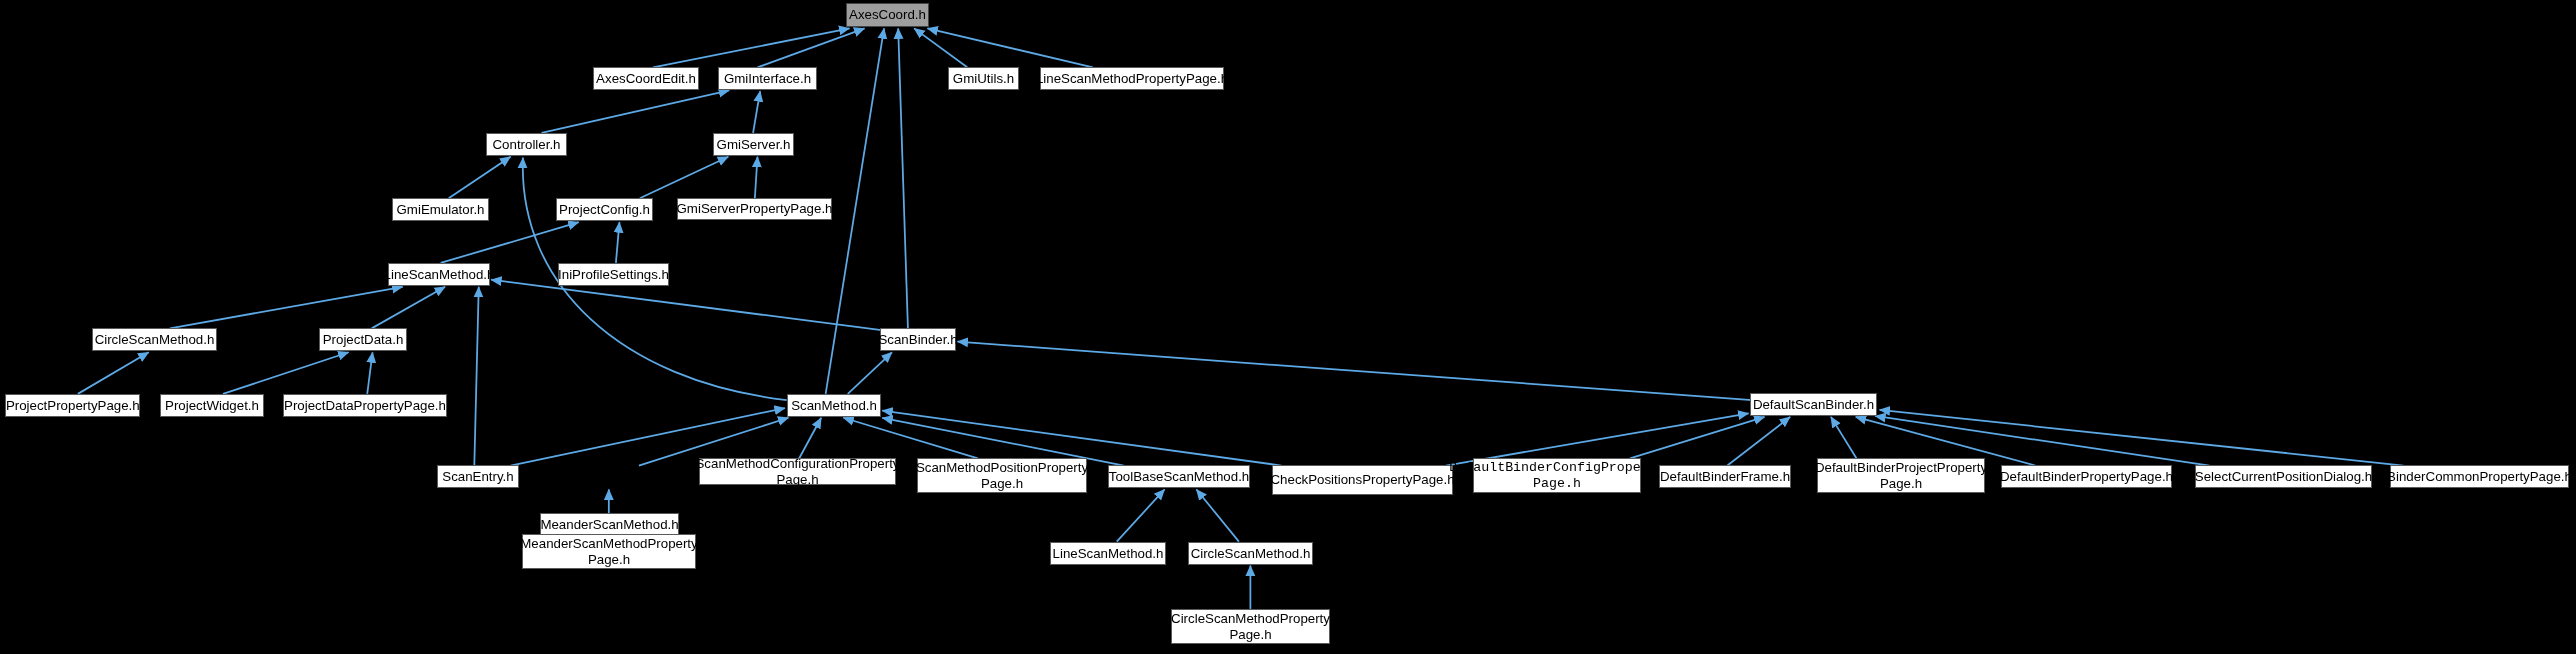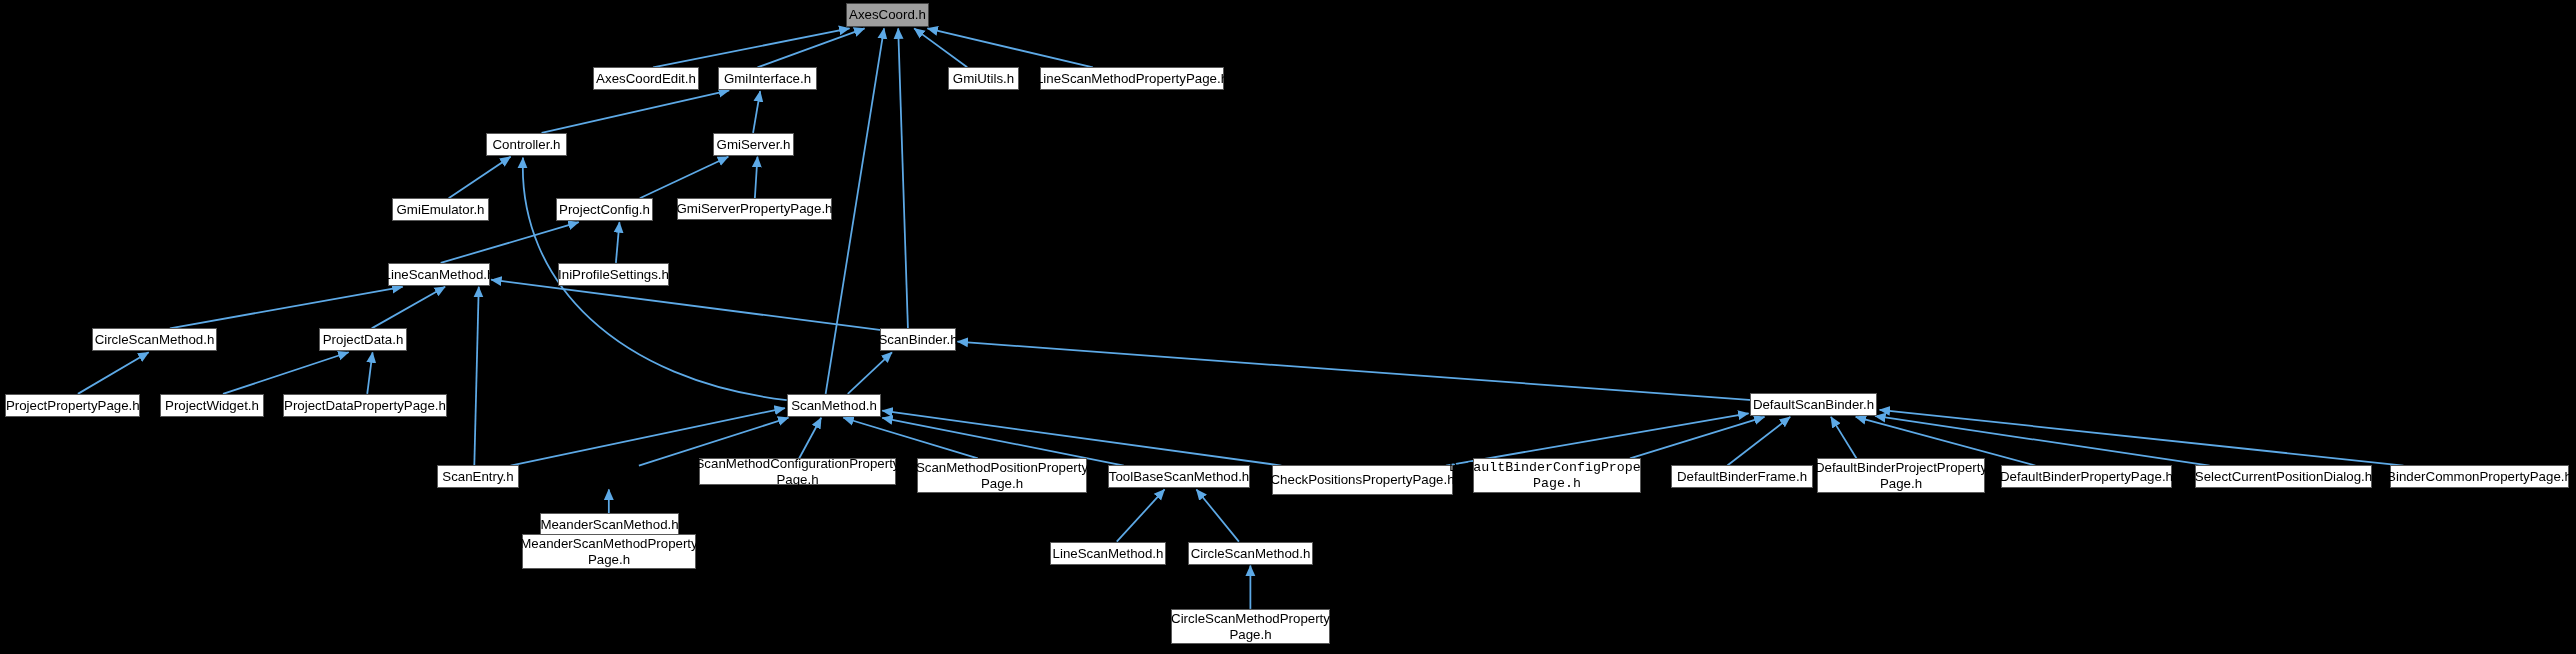--- a/index.html
+++ b/index.html
@@ -122,21 +122,21 @@
       <div class="node" style="left: 437px; top: 465px; width: 82px; height: 23px;">ScanEntry.h</div>
       <div class="node" style="left: 540px; top: 465px; width: 139px; height: 23px; margin-top: 48px;">MeanderScanMethod.h</div>
       <div class="node" style="left: 699px; top: 458px; width: 197px; height: 27px;">ScanMethodConfigurationProperty
 Page.h</div>
       <div class="node" style="left: 917px; top: 458px; width: 170px; height: 35px;">ScanMethodPositionProperty
 Page.h</div>
       <div class="node" style="left: 1108px; top: 465px; width: 142px; height: 23px;">ToolBaseScanMethod.h</div>
       <div class="node" style="left: 1272px; top: 465px; width: 181px; height: 30px;">CheckPositionsPropertyPage.h</div>
       <div class="node" style="left: 1473px; top: 458px; width: 168px; height: 35px; font-family: Liberation Mono, monospace;">DefaultBinderConfigProperty
 Page.h</div>
-      <div class="node" style="left: 1659px; top: 465px; width: 142px; height: 23px; margin-left: 12px;">DefaultBinderFrame.h</div>
+      <div class="node" style="left: 1659px; top: 465px; width: 132px; height: 23px;">DefaultBinderFrame.h</div>
       <div class="node" style="left: 1817px; top: 458px; width: 168px; height: 35px;">DefaultBinderProjectProperty
 Page.h</div>
       <div class="node" style="left: 2001px; top: 465px; width: 171px; height: 23px;">DefaultBinderPropertyPage.h</div>
       <div class="node" style="left: 2195px; top: 465px; width: 177px; height: 23px;">SelectCurrentPositionDialog.h</div>
       <div class="node" style="left: 2390px; top: 465px; width: 179px; height: 23px;">BinderCommonPropertyPage.h</div>
       <div class="node" style="left: 522px; top: 534px; width: 174px; height: 35px;">MeanderScanMethodProperty
 Page.h</div>
       <div class="node" style="left: 1050px; top: 542px; width: 116px; height: 23px;">LineScanMethod.h</div>
       <div class="node" style="left: 1188px; top: 542px; width: 125px; height: 23px;">CircleScanMethod.h</div>
       <div class="node" style="left: 1171px; top: 609px; width: 159px; height: 35px;">CircleScanMethodProperty

